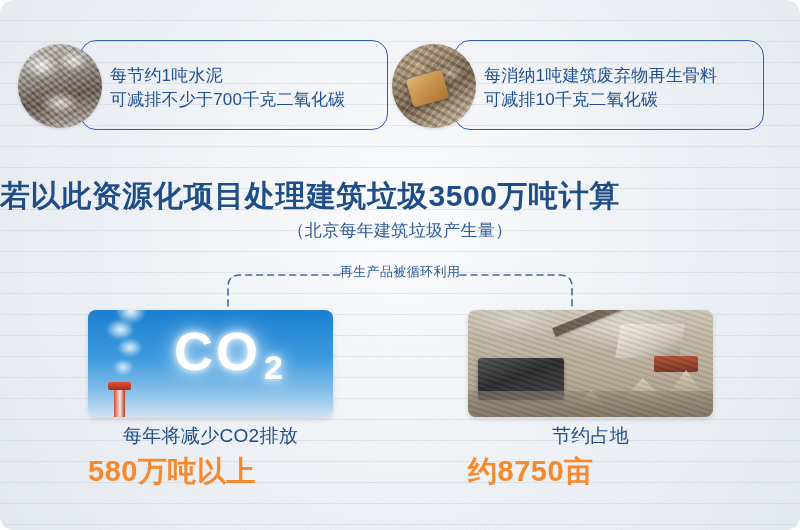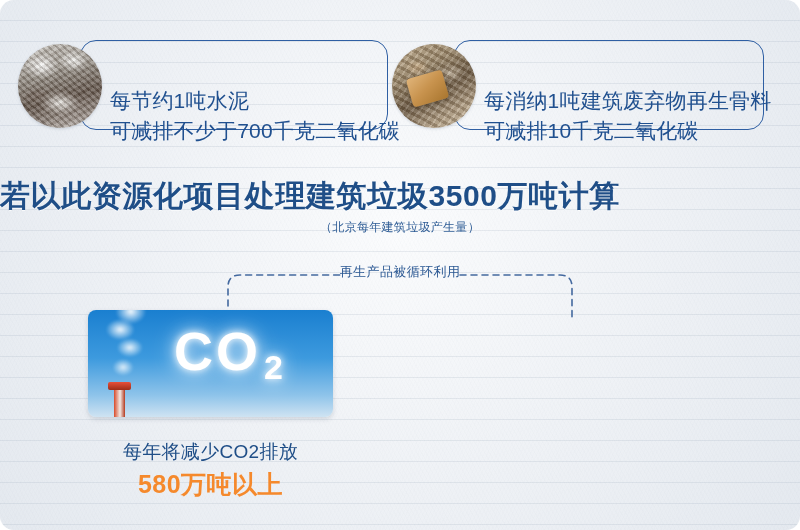--- a/index.html
+++ b/index.html
@@ -70,25 +70,24 @@
     box-sizing: border-box;
     z-index: 1;
   }
   .fact-lines {
     position: absolute;
     left: 92px;
     top: 50%;
     transform: translateY(-50%);
     z-index: 4;
     color: #20508f;
-    font-size: 21px;
+    font-size: 17px;
     line-height: 1.42;
     white-space: nowrap;
     letter-spacing: 0.2px;
-    margin-top: 28px;
   }
   #fact-card-1 .fact-lines { left: 92px; }
 
   
   .ph-rubble {
     width: 100%; height: 100%;
     background:
       radial-gradient(ellipse 30% 22% at 28% 26%, #fdfdfd 0%, rgba(253,253,253,0) 70%),
       radial-gradient(ellipse 26% 18% at 66% 20%, #f2f2f0 0%, rgba(242,242,240,0) 72%),
       radial-gradient(ellipse 34% 20% at 50% 70%, #e9e7e3 0%, rgba(233,231,227,0) 70%),
@@ -138,21 +137,21 @@
     font-weight: 700;
     letter-spacing: 0.6px;
     text-shadow: 0 1px 0 rgba(255,255,255,0.7);
   }
   #subheadline {
     position: absolute;
     left: 0; right: 0;
     top: 219px;
     text-align: center;
     color: #2e5c95;
-    font-size: 12px;
+    font-size: 17px;
     letter-spacing: 0.3px;
     font-family: Liberation Serif, serif;
   }
 
   
   #connector {
     position: absolute;
     left: 224px;
     top: 263px;
     width: 352px;
@@ -178,32 +177,31 @@
 
   .result-photo {
     width: 245px;
     height: 107px;
     border-radius: 8px;
     overflow: hidden;
     position: relative;
     box-shadow: 0 2px 5px rgba(45,65,95,0.18);
   }
   .result-caption {
-    margin-top: 24px;
+    margin-top: 8px;
     text-align: center;
     color: #1f4e87;
     font-size: 19px;
     letter-spacing: 0.3px;
     line-height: 1.15;
   }
   .result-value {
     margin-top: 5px;
-    text-align: center;
     color: #f5892c;
-    font-size: 25px;
+    font-size: 29px;
     font-weight: 700;
     letter-spacing: 0.5px;
   }
 
   
   .ph-sky {
     width:100%; height:100%;
     background: linear-gradient(to bottom, #1a7fd0 0%, #3d9ade 45%, #8fc4ea 80%, #cfe3f2 100%);
     position: relative;
   }
@@ -362,14 +360,32 @@
         <div id="smokestack-cap"></div>
         <div class="cloud-letter" id="cloud-c">C</div>
         <div class="cloud-letter" id="cloud-o">O</div>
         <div class="cloud-letter" id="cloud-2">2</div>
       </div>
     </div>
     <div class="result-caption">每年将减少CO2排放</div>
     <div class="result-value">580万吨以上</div>
   </div>
 
+  <div class="result-panel" id="result-panel-1">
+    <div class="result-photo">
+      <div class="ph-site">
+        <div class="site-dust"></div>
+        <div class="site-plant"></div>
+        <div class="site-conveyor"></div>
+        <div class="site-truck"></div>
+        <div class="site-pile-a"></div>
+        <div class="site-pile-b"></div>
+        <div class="site-pile-c"></div>
+        <div class="site-machine"></div>
+        <div class="site-ground"></div>
+        <div class="site-grain"></div>
+      </div>
+    </div>
+    <div class="result-caption">节约占地</div>
+    <div class="result-value">约8750亩</div>
+  </div>
 
 </div>
 
 </body></html>

